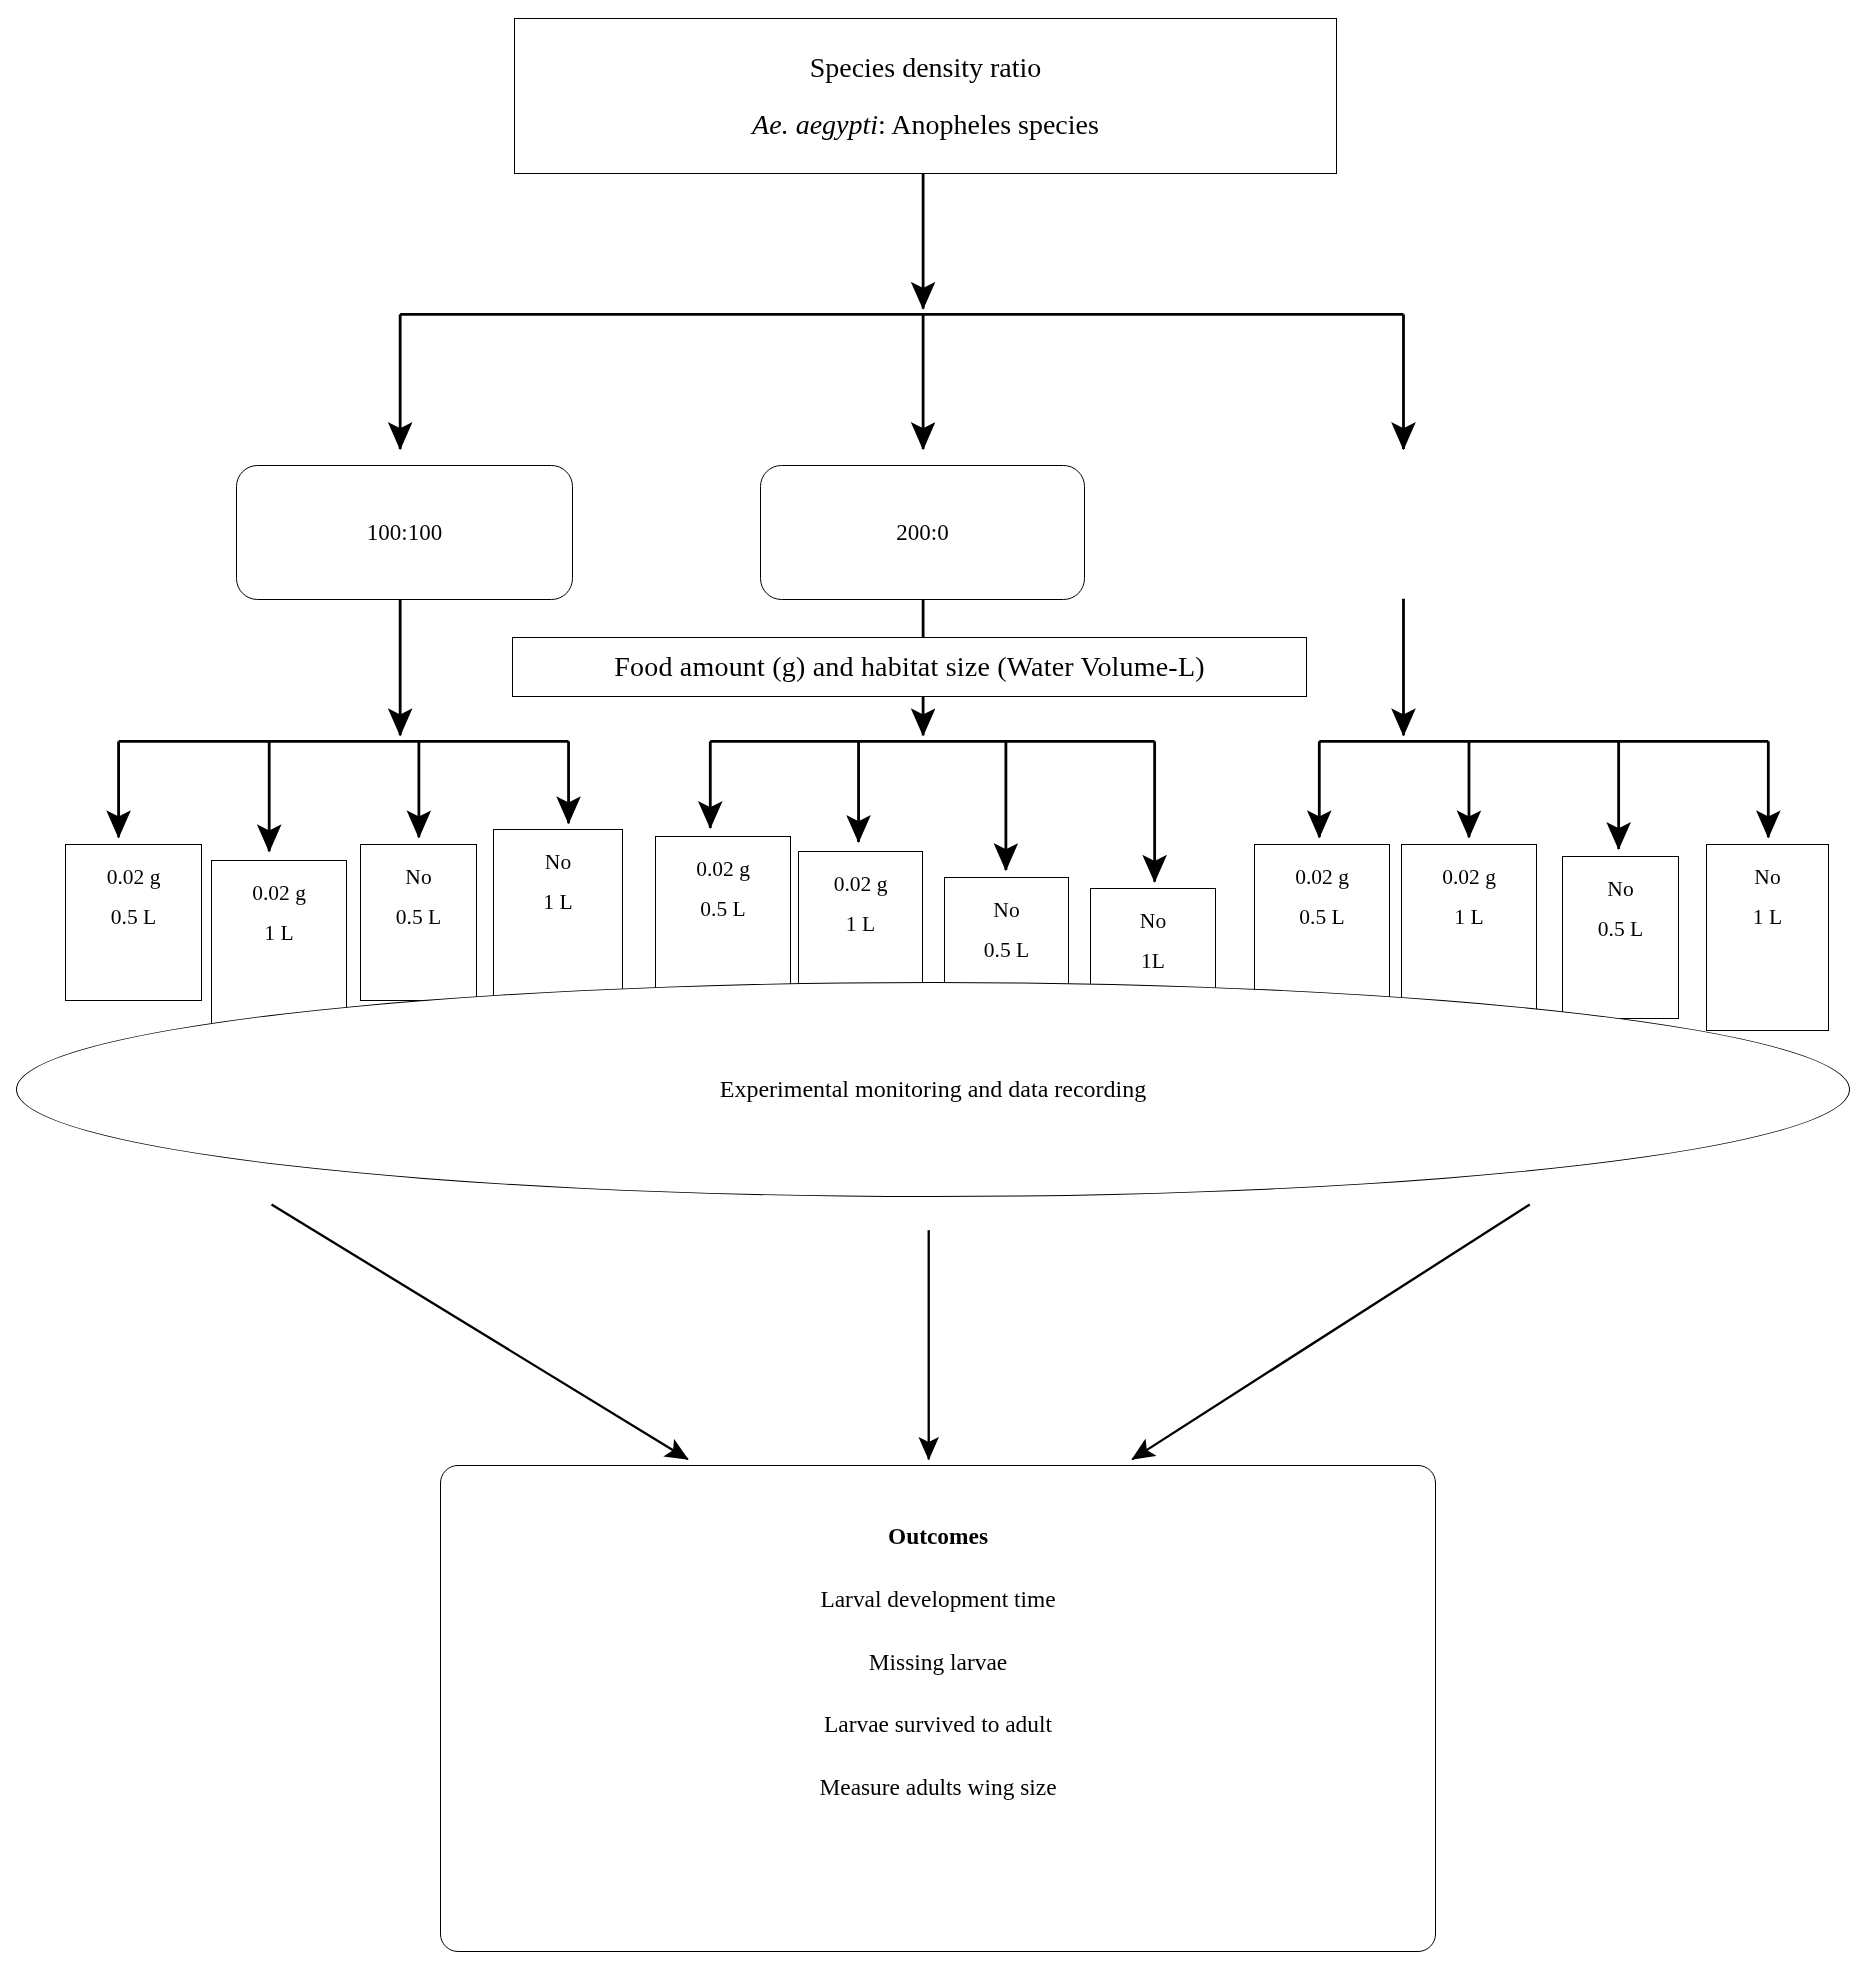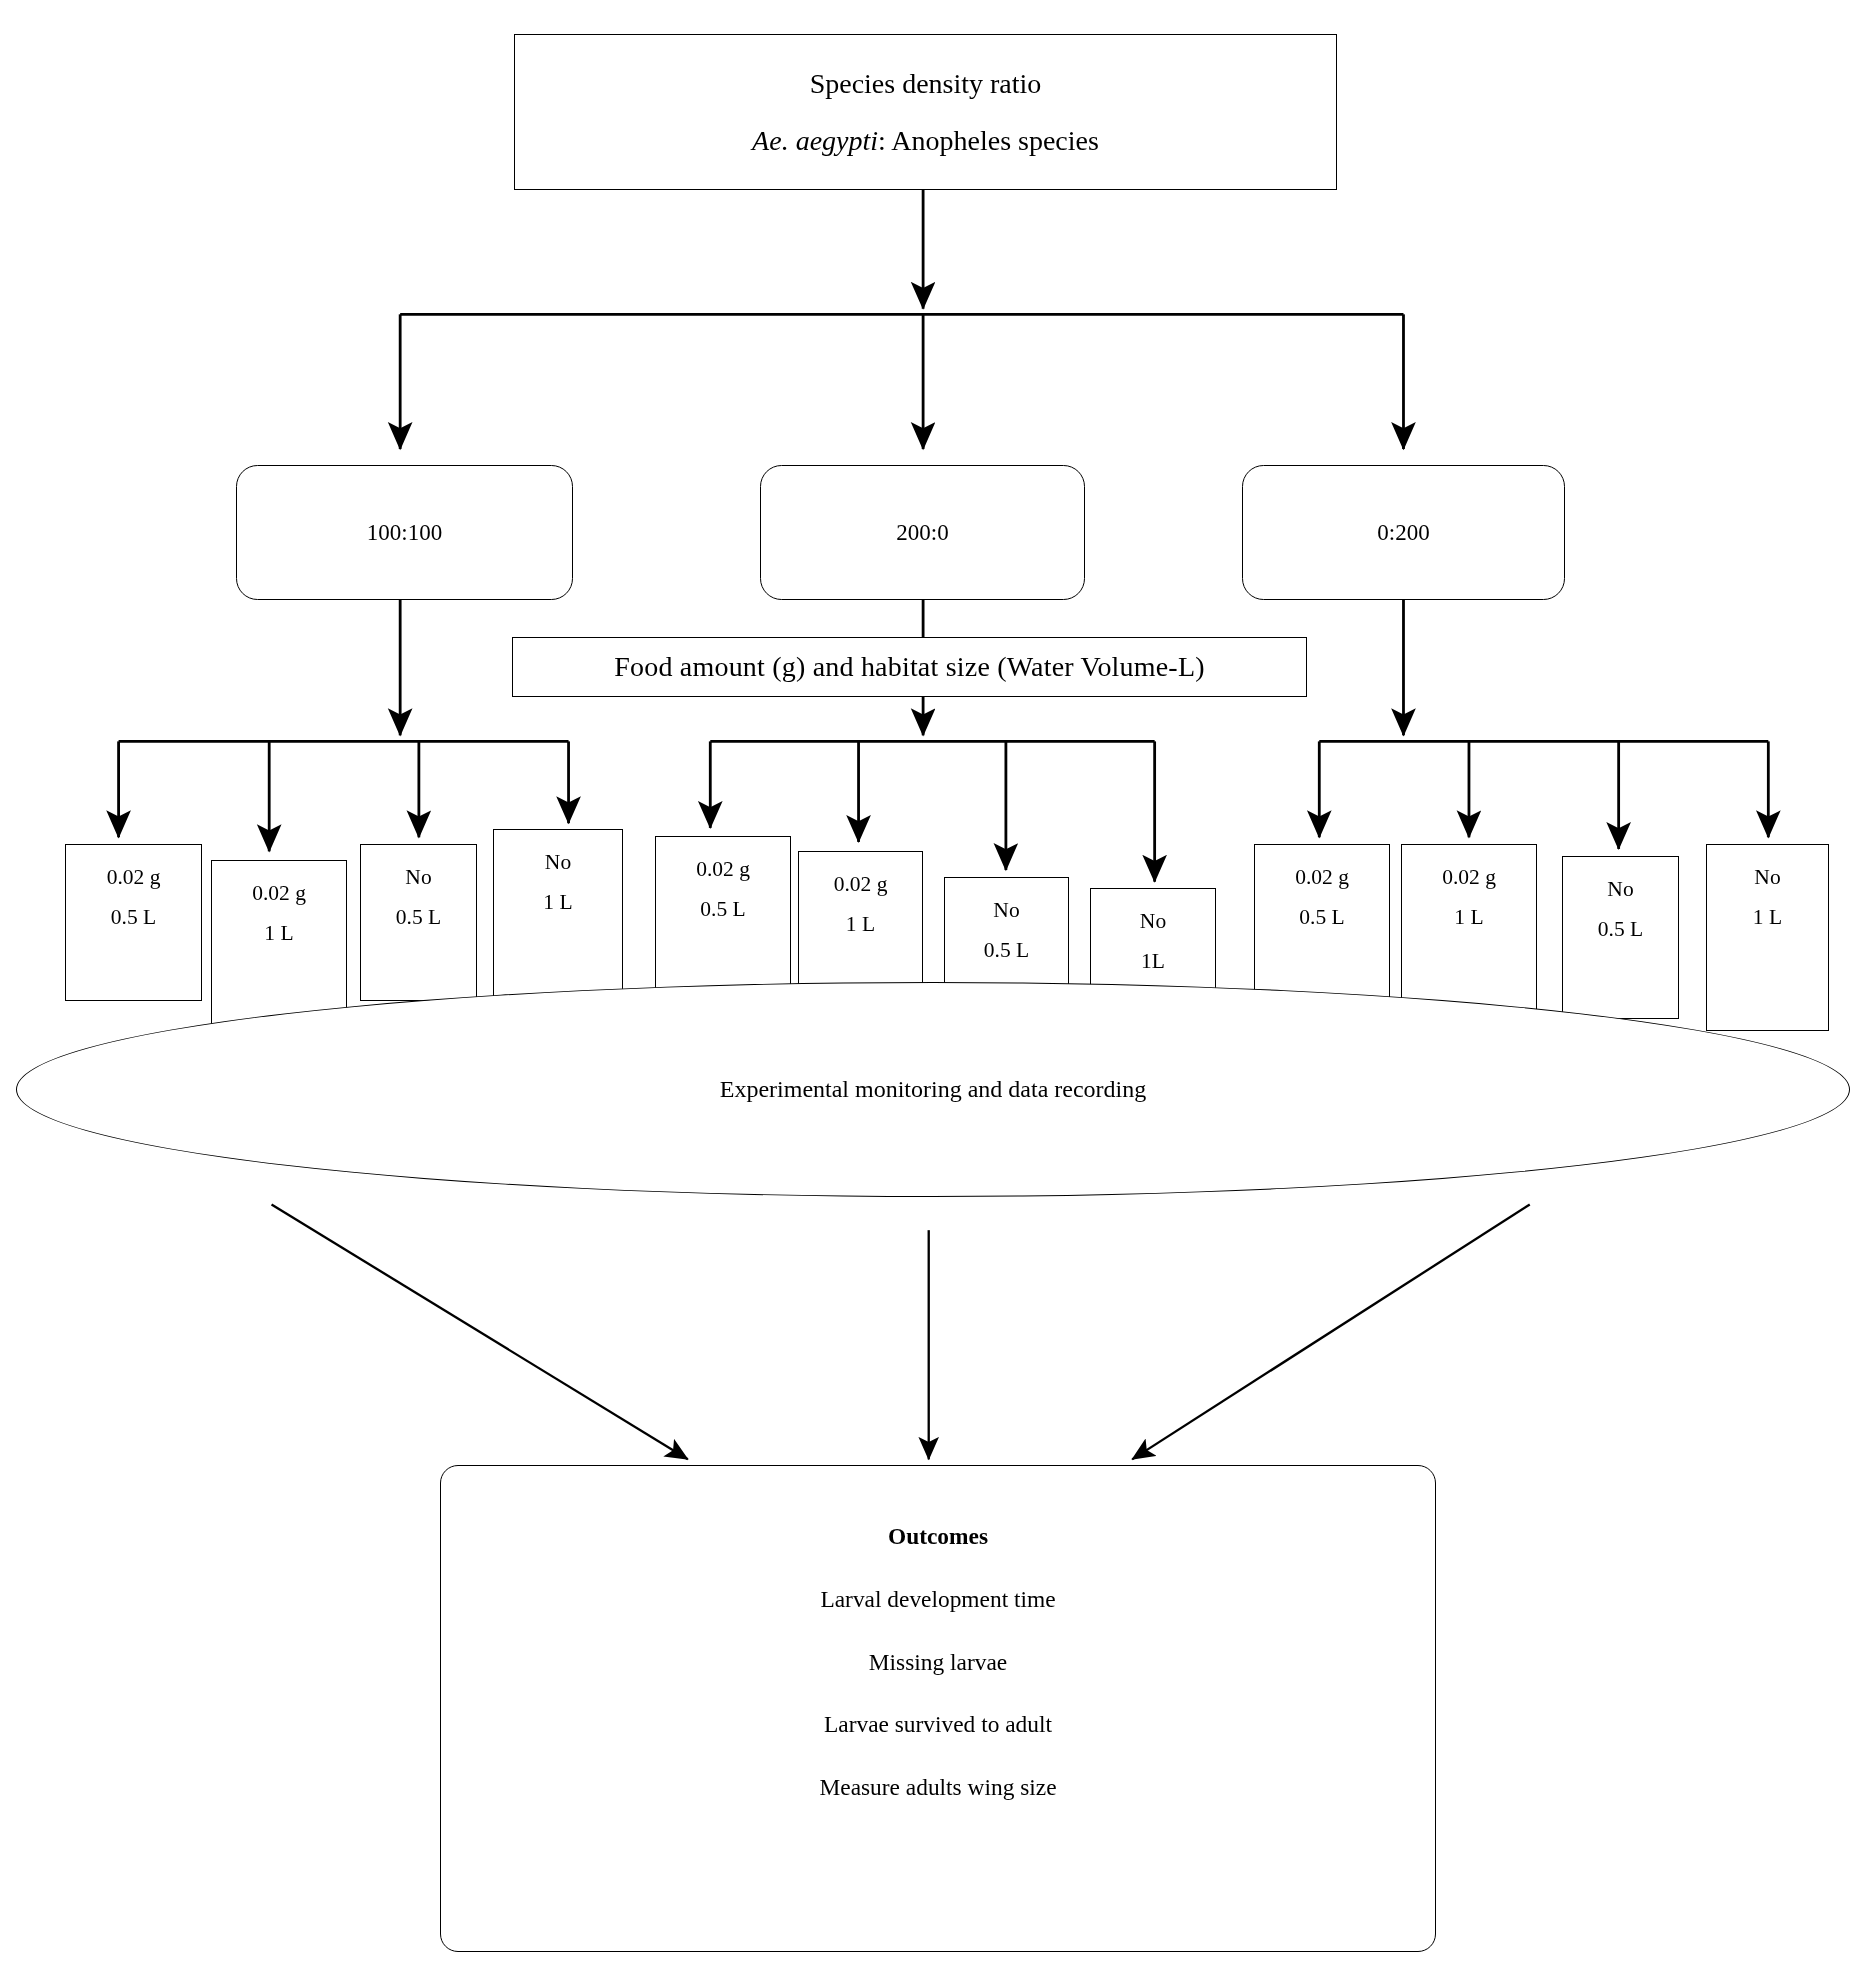--- a/index.html
+++ b/index.html
@@ -39,21 +39,20 @@
     z-index: 2;
   }
   .node-rect { border-radius: 0; }
   .node-round { border-radius: 21.5px; }
   .node-round-lg { border-radius: 18px; }
 
   .title-node {
     font-size: 28px;
     line-height: 1.25;
     gap: 21.5px;
-    margin-top: 16px;
   }
   .title-node .line2 { font-style: normal; }
   .title-node .sci { font-style: italic; }
 
   .ratio-node { font-size: 23px; }
 
   .food-node {
     font-size: 28px;
     letter-spacing: 0.2px;
   }
@@ -173,23 +172,20 @@
   </div>
 
   <div class="node node-round ratio-node" style="left:236px; top:465px; width:337px; height:135px;">
     <div>100:100</div>
   </div>
 
   <div class="node node-round ratio-node" style="left:760px; top:465px; width:325px; height:135px;">
     <div>200:0</div>
   </div>
 
-  <div class="node node-round ratio-node" style="left:1242px; top:465px; width:323px; height:135px;">
-    <div>0:200</div>
-  </div>
 
   <div class="node node-rect food-node" style="left:512px; top:637px; width:795px; height:60px;">
     <div>Food amount (g) and habitat size (Water Volume-L)</div>
   </div>
 
   <div class="node node-rect leaf-node" style="left:65px; top:844px; width:137px; height:157px;">
     <div class="l1">0.02 g</div>
     <div class="l2">0.5 L</div>
   </div>
 

